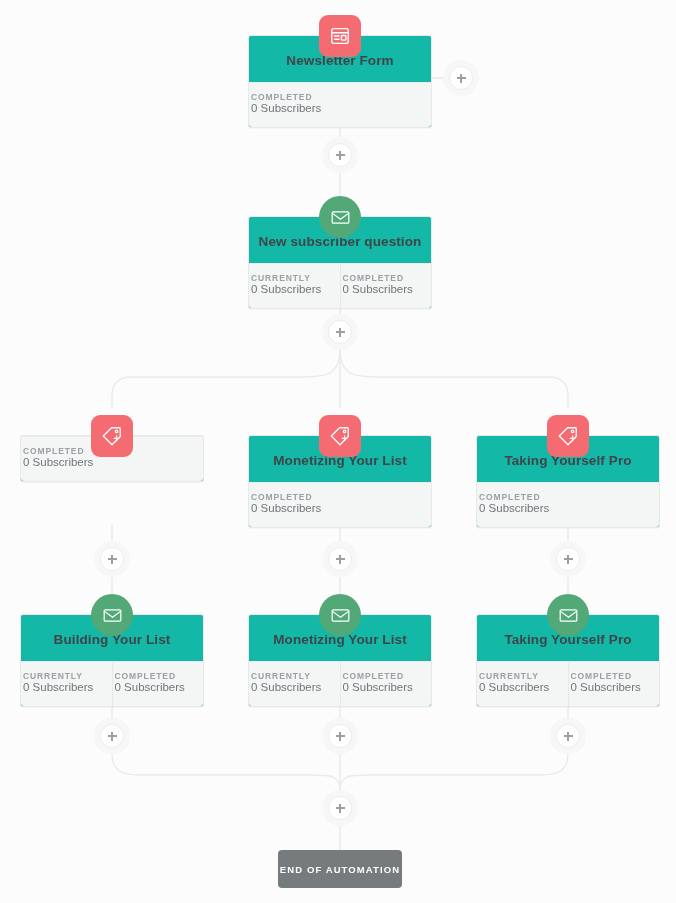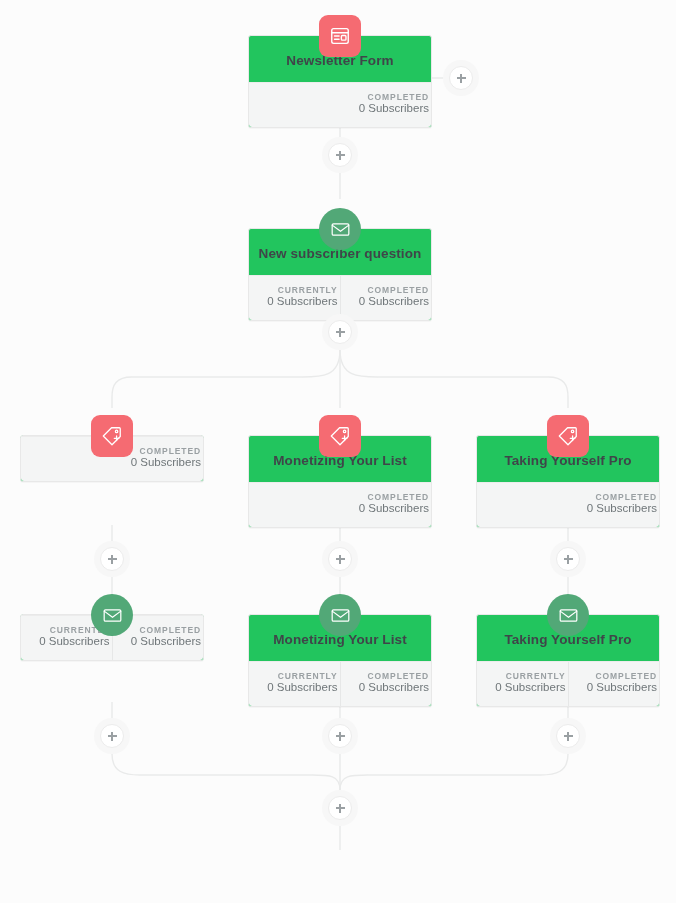--- a/index.html
+++ b/index.html
@@ -24,21 +24,21 @@
     width: 676px;
     height: 903px;
     pointer-events: none;
   }
 
   
   .node {
     position: absolute;
     width: 184px;
     box-sizing: border-box;
-    background: #22c55e;
+    background: #14b8a6;
     border: 1px solid #e8e8e8;
     border-radius: 3px;
     box-shadow: 0 1px 1px rgba(0,0,0,0.03);
   }
   .node-title {
     font-size: 13.5px;
     font-weight: bold;
     color: #3f4549;
     text-align: center;
     padding: 18px 8px 13px 8px;
@@ -47,21 +47,21 @@
   }
   .node-stats {
     display: flex;
     border-top: 1px solid #ececec;
     background: #f4f5f5;
     border-radius: 0 0 3px 3px;
   }
   .stat {
     flex: 1 1 0;
     padding: 9px 2px 11px 2px;
-    text-align: right;
+    text-align: left;
   }
   .stat + .stat {
     border-left: 1px solid #e6e7e7;
   }
   .stat-label {
     font-size: 8.5px;
     font-weight: bold;
     letter-spacing: 0.9px;
     color: #9aa0a3;
     text-transform: uppercase;
@@ -192,21 +192,21 @@
     </div>
     <div class="node-title">Newsletter Form</div>
     <div class="node-stats">
       <div class="stat">
         <div class="stat-label">COMPLETED</div>
         <div class="stat-value">0 Subscribers</div>
       </div>
     </div>
   </div>
 
-  <div class="node" style="left:248px; top:228px;">
+  <div class="node" style="left:248px; top:216px;">
     <div class="badge circle">
       <svg width="21" height="21" viewBox="0 0 24 24" fill="none" stroke="#ffffff" stroke-width="1.4" stroke-linecap="round" stroke-linejoin="round">
         <rect x="2.5" y="5.5" width="19" height="13" rx="1.5"></rect>
         <path d="M2.5 7 L12 14 L21.5 7"></path>
       </svg>
     </div>
     <div class="node-title">New subscriber question</div>
     <div class="node-stats">
       <div class="stat">
         <div class="stat-label">CURRENTLY</div>
@@ -272,20 +272,21 @@
     </div>
   </div>
 
   <div class="node" style="left:20px; top:614px;">
     <div class="badge circle">
       <svg width="21" height="21" viewBox="0 0 24 24" fill="none" stroke="#ffffff" stroke-width="1.4" stroke-linecap="round" stroke-linejoin="round">
         <rect x="2.5" y="5.5" width="19" height="13" rx="1.5"></rect>
         <path d="M2.5 7 L12 14 L21.5 7"></path>
       </svg>
     </div>
+    <div class="node-title">Building Your List</div>
     <div class="node-stats">
       <div class="stat">
         <div class="stat-label">CURRENTLY</div>
         <div class="stat-value">0 Subscribers</div>
       </div>
       <div class="stat">
         <div class="stat-label">COMPLETED</div>
         <div class="stat-value">0 Subscribers</div>
       </div>
     </div>
@@ -364,14 +365,15 @@
   </div>
 
   <div class="plus" style="left:550px; top:718px;">
     <div class="inner"></div>
   </div>
 
   <div class="plus" style="left:322px; top:790px;">
     <div class="inner"></div>
   </div>
 
+  <div class="end-box" style="left:278px; top:850px; width:124px; height:38px;">END OF AUTOMATION</div>
 
 </div>
 
 </body></html>

